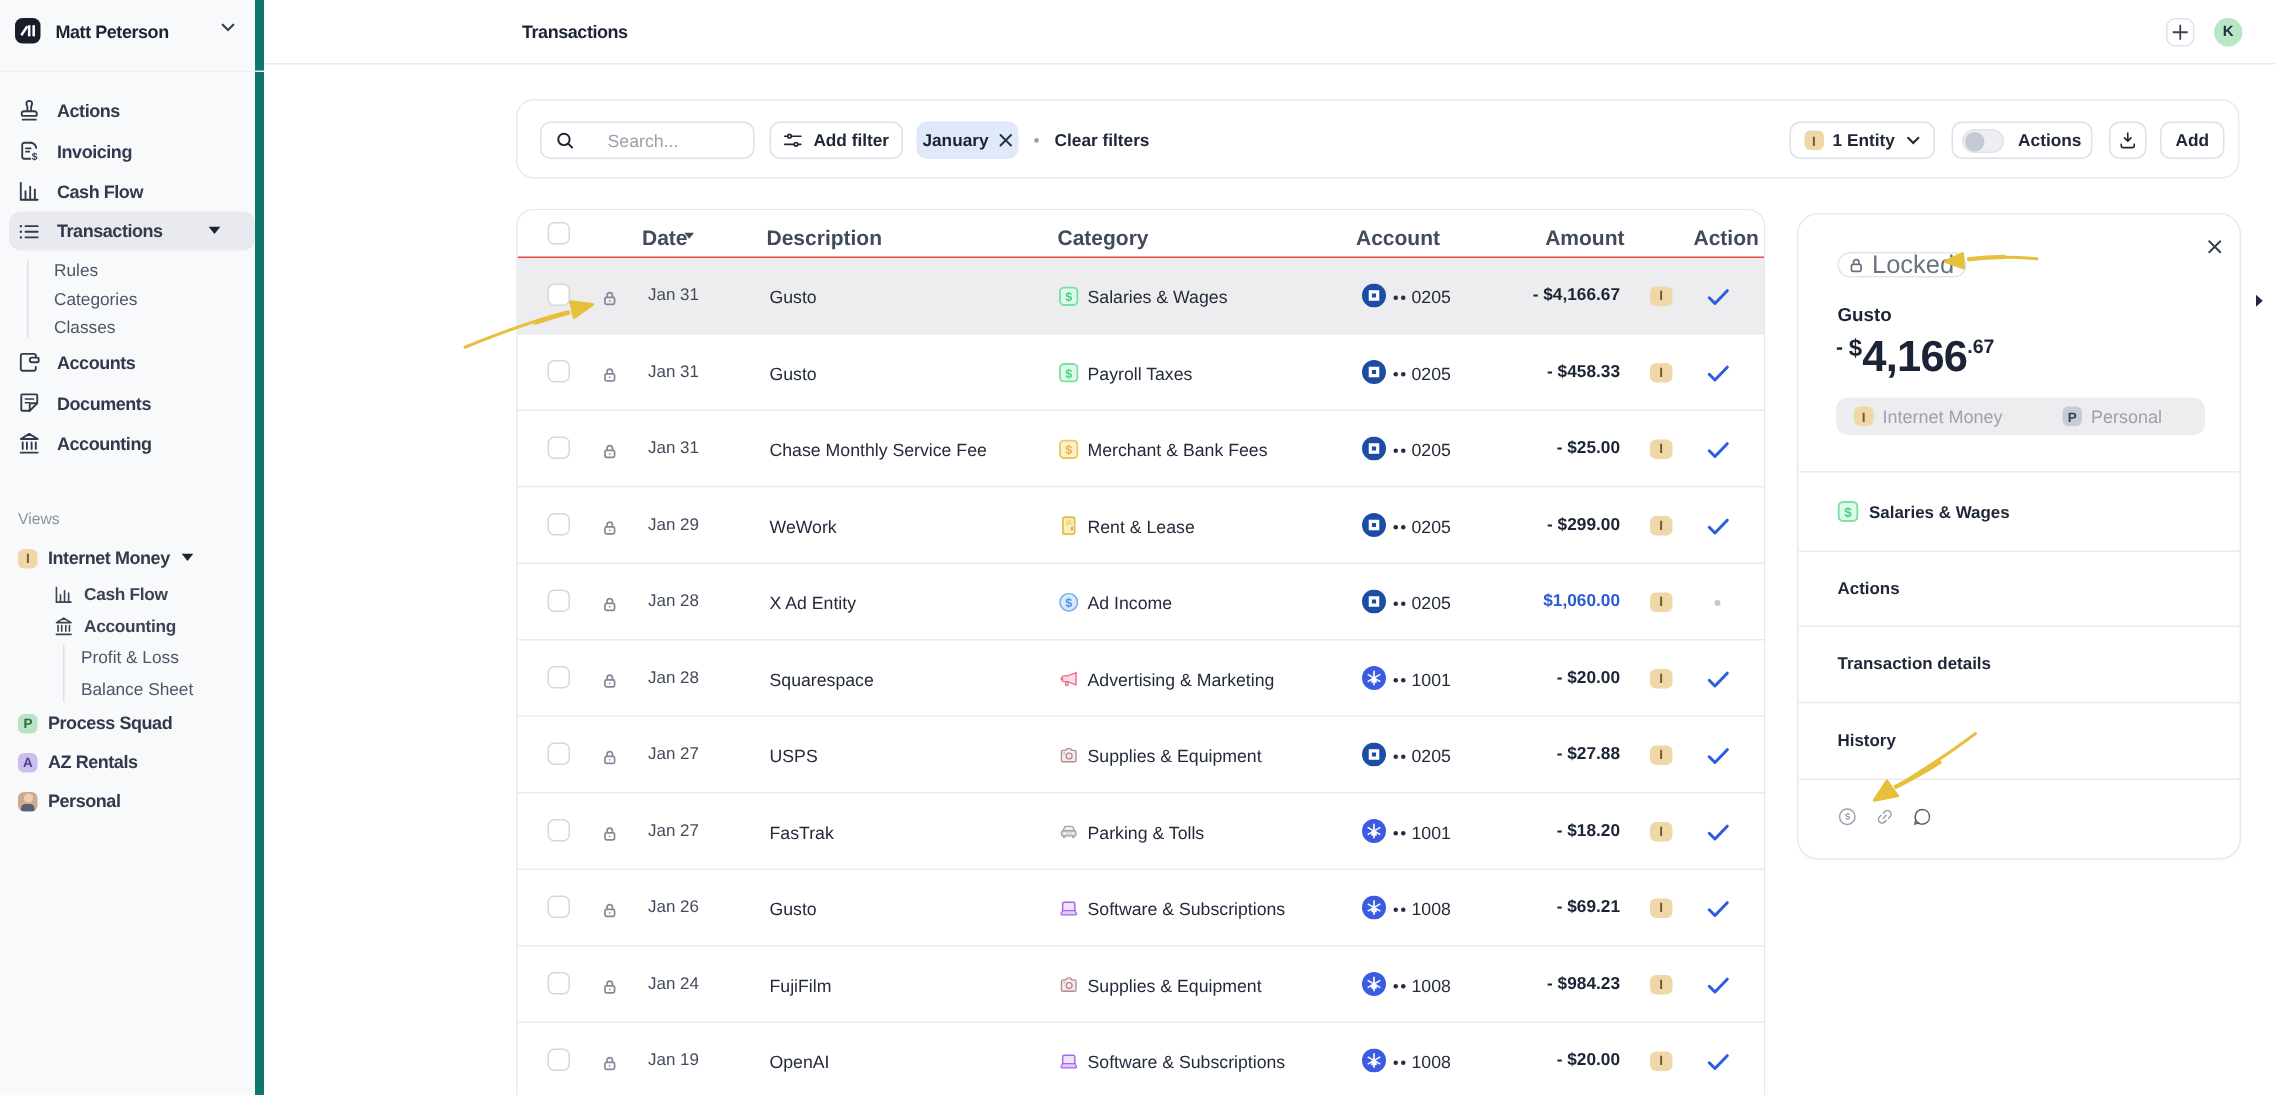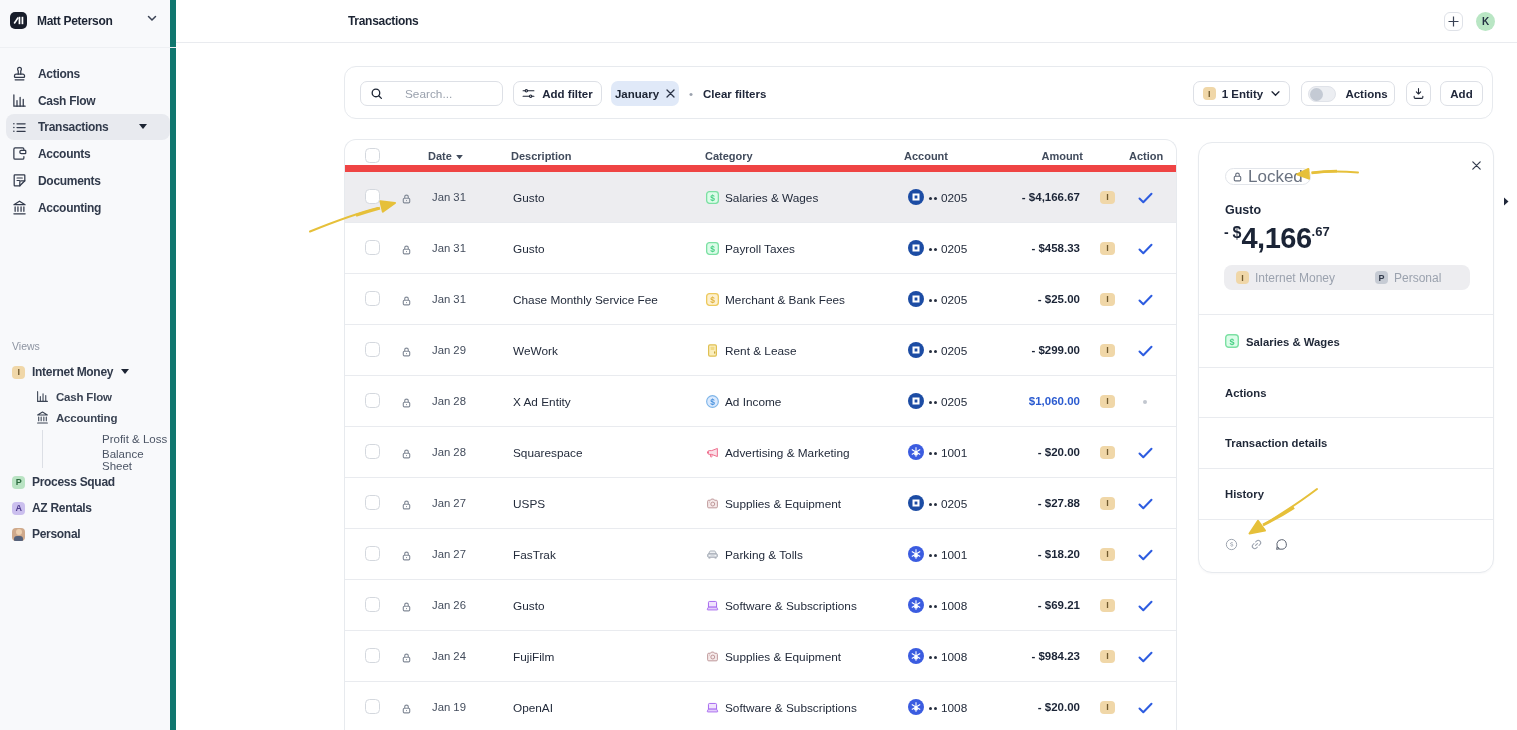--- a/index.html
+++ b/index.html
@@ -49,21 +49,21 @@
 #clearf .dot { color:#9aa1ad; margin-right:10px; font-weight:normal; }
 #entity { position:absolute; left:848px; top:14px; width:97px; height:25px; }
 #actionsbtn { position:absolute; left:956px; top:14px; width:94px; height:25px; }
 .toggle { width:28px; height:16px; background:#eceef2; border:1px solid #e0e3e9; border-radius:8px; position:relative; margin-right:9px; }
 .toggle .knob { position:absolute; left:1px; top:1px; width:13px; height:13px; border-radius:50%; background:#c4cad4; }
 #dlbtn { position:absolute; left:1061px; top:14px; width:25px; height:25px; }
 #addbtn { position:absolute; left:1095px; top:14px; width:43px; height:25px; }
 
 
 #table { position:absolute; left:344px; top:139px; width:833px; height:591px; border:1px solid #e7eaee; border-radius:12px 12px 0 0; border-bottom:none; background:#fff; overflow:hidden; }
-.thead { position:relative; height:32px; border-bottom:7px solid #ef4444; font-size:11px; color:#414b5c; font-weight:bold; }
+.thead { position:relative; height:32px; border-bottom:1px solid #ef4444; font-size:14px; color:#414b5c; font-weight:bold; }
 .trow { position:relative; height:51px; border-bottom:1px solid #e9ebef; font-size:11.8px; }
 .trow.hl { background:#ededf0; }
 .cb { position:absolute; left:20px; width:15px; height:15px; border:1px solid #d4d8de; border-radius:4.5px; background:#fff; }
 .c-date { position:absolute; left:87px; color:#434c5c; font-size:11.3px; }
 .c-desc { position:absolute; left:168px; color:#232b3b; }
 .c-cat  { position:absolute; left:381px; color:#232b3b; }
 .c-acct { position:absolute; left:564px; color:#232b3b; display:flex; align-items:center; }
 .c-amt  { position:absolute; right:96px; color:#1b2436; font-weight:bold; font-size:11.5px; }
 .c-amt.pos { color:#2b5bd0; }
 .c-ibdg { position:absolute; left:755px; width:15px; height:13px; background:#f0d7a8; color:#705a2e; border-radius:4px; font-size:9px; font-weight:bold; text-align:center; line-height:13px; }
@@ -100,31 +100,42 @@
     <svg class="chev" width="10" height="7" viewBox="0 0 10 7">
         <path d="M1.5 1.5 L5 5 L8.5 1.5" stroke="#3a4254" stroke-width="1.5" fill="none" stroke-linecap="round"></path>
       </svg>
   </div>
   <div class="nav">
     <div class="nitem"><svg width="15" height="15" viewBox="0 0 24 24" fill="none" stroke="#323a4b" stroke-width="2" stroke-linecap="round" stroke-linejoin="round">
           <path d="M5 22h14"></path>
           <path d="M19.27 13.73A2.5 2.5 0 0 0 17.5 13h-11A2.5 2.5 0 0 0 4 15.5V17a1 1 0 0 0 1 1h14a1 1 0 0 0 1-1v-1.5c0-.66-.26-1.3-.73-1.77Z"></path>
           <path d="M14 13V8.5C14 7 15 7 15 5a3 3 0 0 0-6 0c0 2 1 2 1 3.5V13"></path>
         </svg>Actions</div>
+    <div class="nitem"><svg width="15" height="15" viewBox="0 0 24 24" fill="none" stroke="#323a4b" stroke-width="2" stroke-linecap="round" stroke-linejoin="round">
+          <path d="M14 3.5H6.5a2 2 0 0 0-2 2v13a2 2 0 0 0 2 2H13"></path>
+          <path d="M14 3.5c3 .5 5 2.4 5.4 5.5"></path>
+          <path d="M8.5 9.5h5M8.5 13h3.5" stroke-width="1.8"></path>
+          <text x="14.6" y="21.5" font-size="11" font-weight="bold" fill="#323a4b" stroke="none">$</text>
+        </svg>Invoicing</div>
     <div class="nitem"><svg width="15" height="15" viewBox="0 0 24 24" fill="none" stroke="#323a4b" stroke-width="2" stroke-linecap="round">
           <path d="M3 3v18h18"></path>
           <path d="M8 21V12M13 21V7M18 21V10"></path>
         </svg>Cash Flow</div>
     <div class="nitem active"><svg width="15" height="15" viewBox="0 0 24 24" fill="none" stroke="#323a4b" stroke-width="2" stroke-linecap="round">
           <path d="M8 6h13M8 12h13M8 18h13"></path>
           <path d="M3 6h.01M3 12h.01M3 18h.01" stroke-width="2.5"></path>
         </svg>Transactions
       <svg style="position:absolute;right:12px" width="8" height="6" viewBox="0 0 8 6">
           <path d="M0 0h8L4 5z" fill="#1c2433"></path>
         </svg>
+    </div>
+    <div class="subwrap">
+      <div class="nsub">Rules</div>
+      <div class="nsub">Categories</div>
+      <div class="nsub">Classes</div>
     </div>
     <div class="nitem"><svg width="15" height="15" viewBox="0 0 24 24" fill="none" stroke="#323a4b" stroke-width="2" stroke-linecap="round" stroke-linejoin="round">
           <path d="M19 7V5a2 2 0 0 0-2-2H5a2 2 0 0 0-2 2v14a2 2 0 0 0 2 2h12a2 2 0 0 0 2-2v-2"></path>
           <path d="M21 7h-6a2.5 2.5 0 0 0 0 5h6a1 1 0 0 0 1-1V8a1 1 0 0 0-1-1z"></path>
         </svg>Accounts</div>
     <div class="nitem"><svg width="15" height="15" viewBox="0 0 24 24" fill="none" stroke="#323a4b" stroke-width="2" stroke-linecap="round" stroke-linejoin="round">
           <path d="M20.5 4v8.5l-8 8H4.5a1 1 0 0 1-1-1V4a1 1 0 0 1 1-1h15a1 1 0 0 1 1 1z"></path>
           <path d="M12.5 20.5V14a1.5 1.5 0 0 1 1.5-1.5h6.5"></path>
           <path d="M8 8h8.5M8 12h4" stroke-width="1.8"></path>
         </svg>Documents</div>
@@ -141,21 +152,21 @@
         </svg></div>
     <div class="vsub" style="margin-top:2px"><svg width="13" height="13" viewBox="0 0 24 24" fill="none" stroke="#3b4454" stroke-width="2" stroke-linecap="round">
           <path d="M3 3v18h18"></path>
           <path d="M8 21V12M13 21V7M18 21V10"></path>
         </svg>Cash Flow</div>
     <div class="vsub"><svg width="13" height="13" viewBox="0 0 24 24" fill="none" stroke="#3b4454" stroke-width="2" stroke-linecap="round" stroke-linejoin="round">
           <path d="M3 22h18"></path>
           <path d="M5 18v-7M9.5 18v-7M14.5 18v-7M19 18v-7"></path>
           <path d="M12 2 3 7.5h18z"></path>
         </svg>Accounting</div>
-    <div class="subwrap2" style="position:relative;padding-left:48px;">
+    <div class="subwrap2" style="position:relative;">
       <div class="vsub2">Profit &amp; Loss</div>
       <div class="vsub2">Balance Sheet</div>
     </div>
     <div class="ventity"><span class="badge b-p">P</span>Process Squad</div>
     <div style="height:2px"></div>
     <div class="ventity"><span class="badge b-a">A</span>AZ Rentals</div>
     <div style="height:2px"></div>
     <div class="ventity"><span class="badge" style="background:#cfa98b;overflow:hidden;position:relative;">
           <span style="position:absolute;left:3.5px;top:1.5px;width:6px;height:6px;border-radius:50%;background:#edcfae;"></span>
           <span style="position:absolute;left:2px;top:8px;width:9px;height:5px;border-radius:3px 3px 0 0;background:#55617a;"></span>

